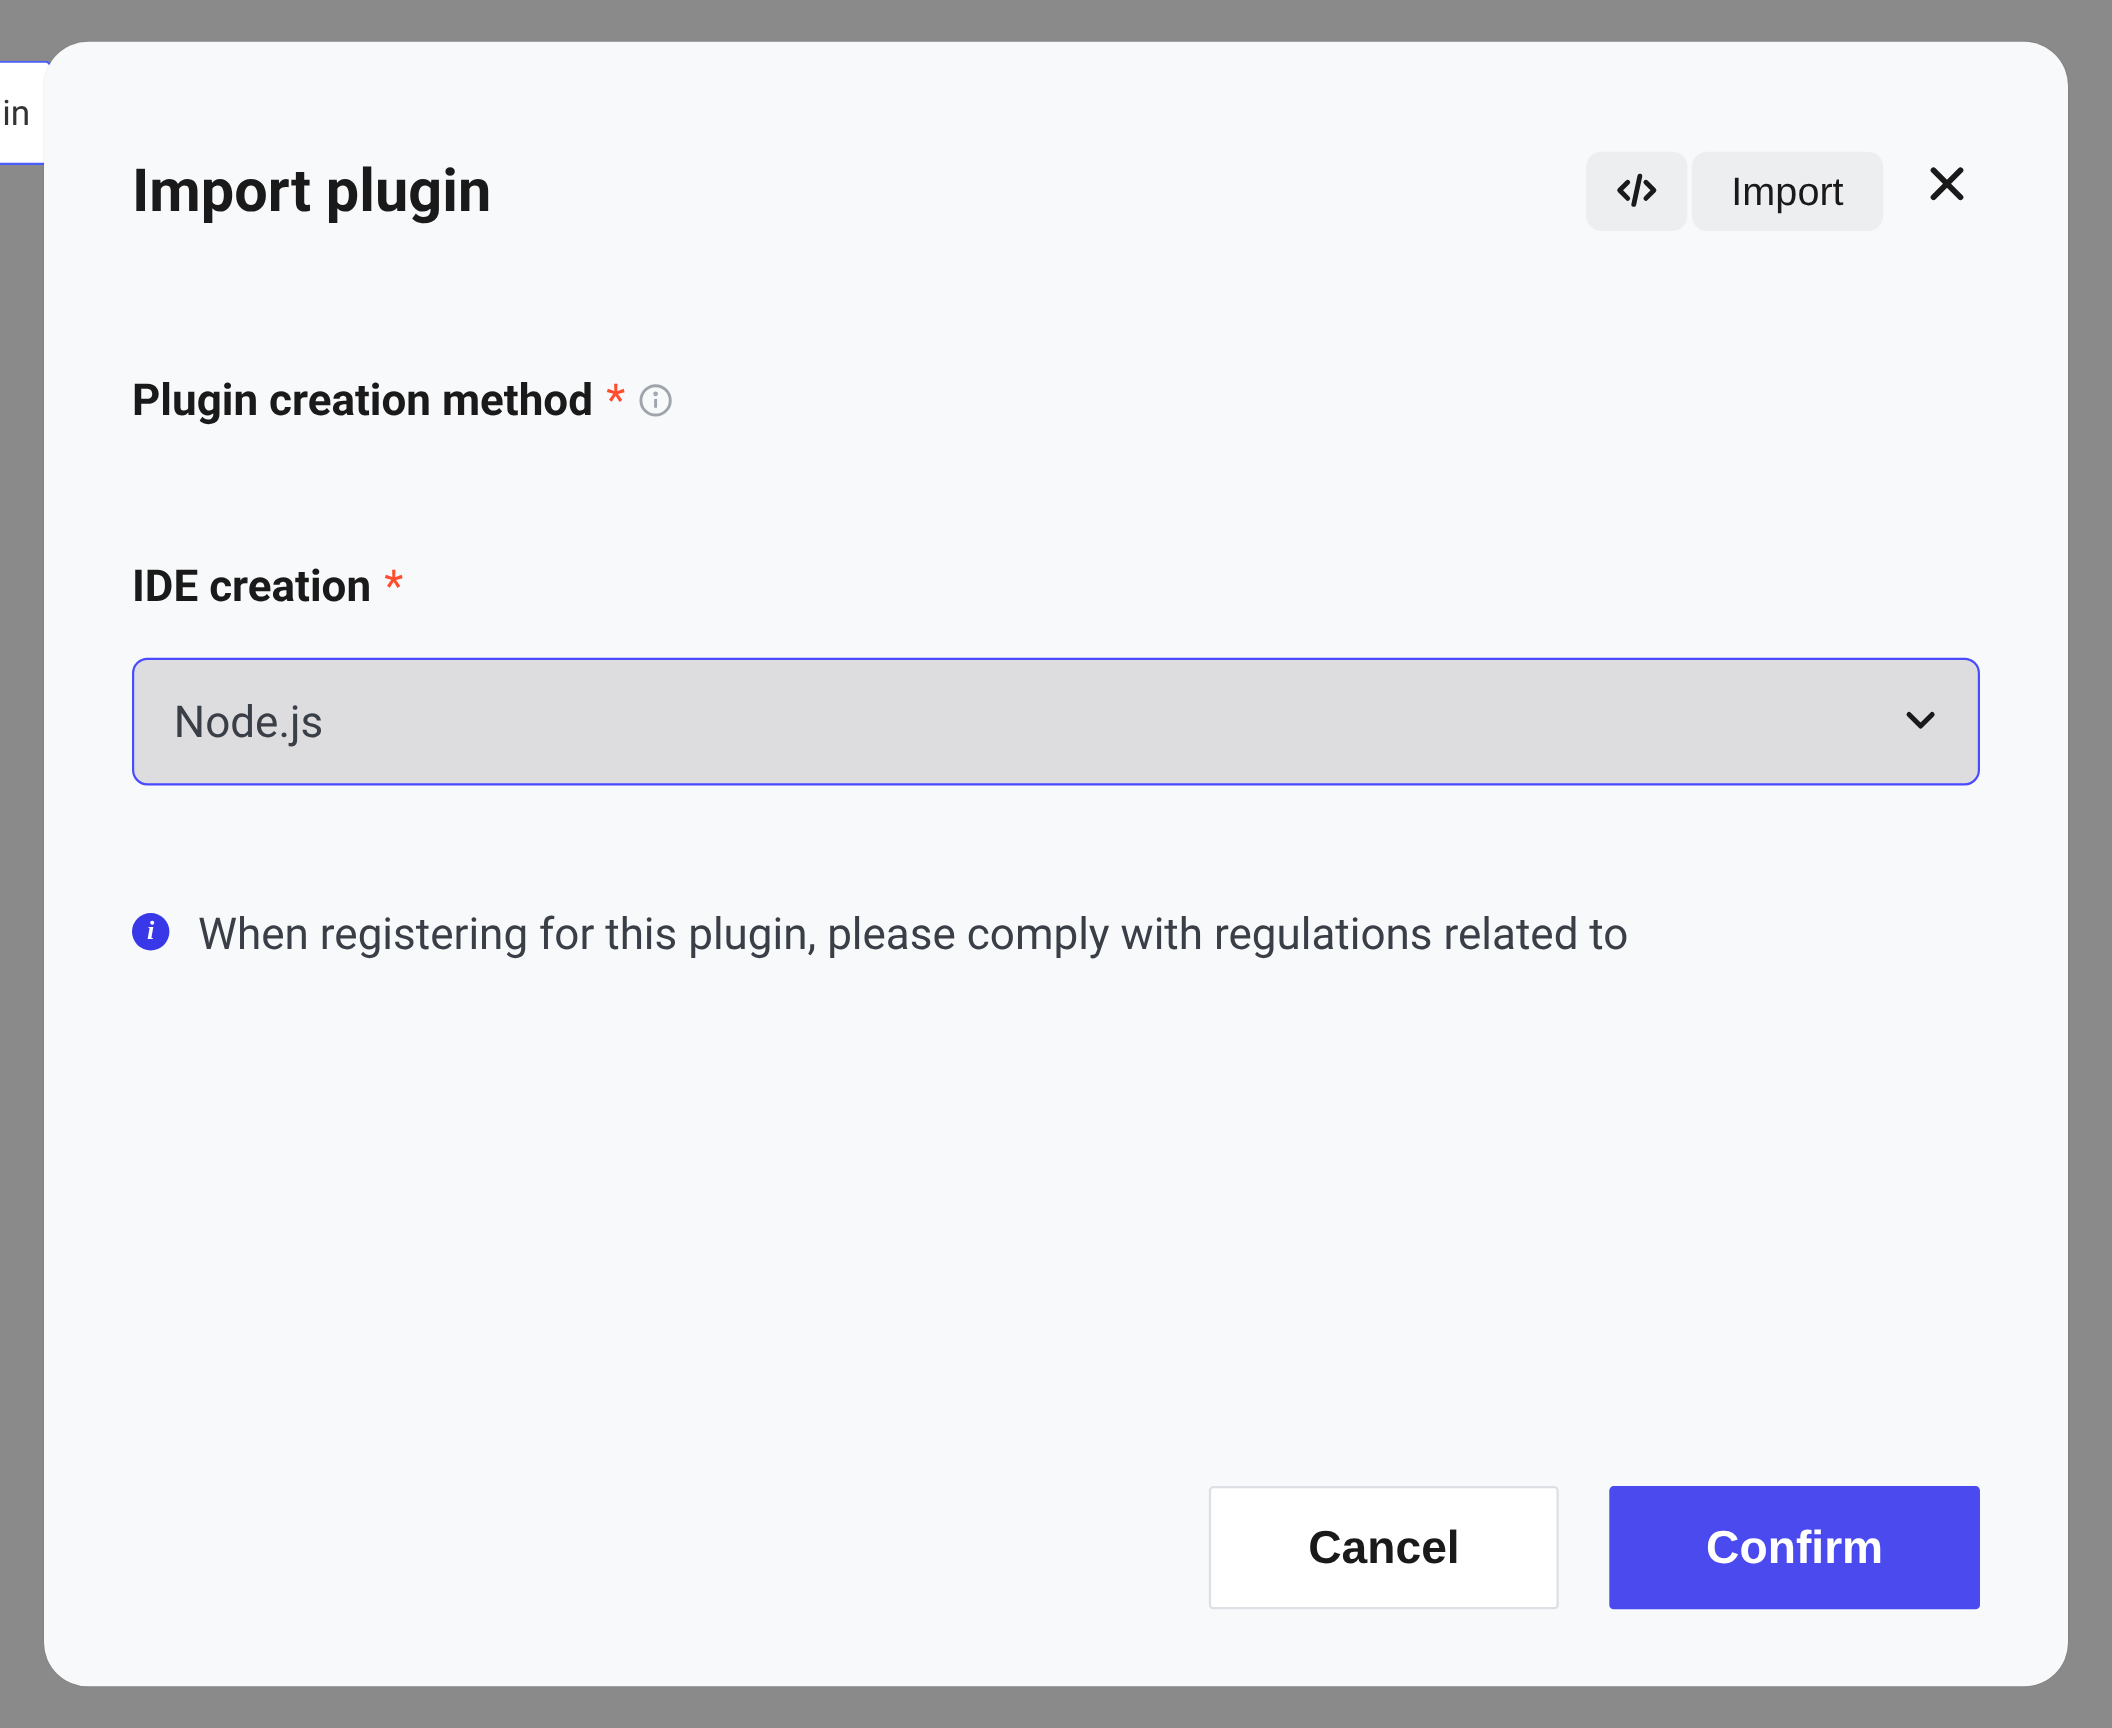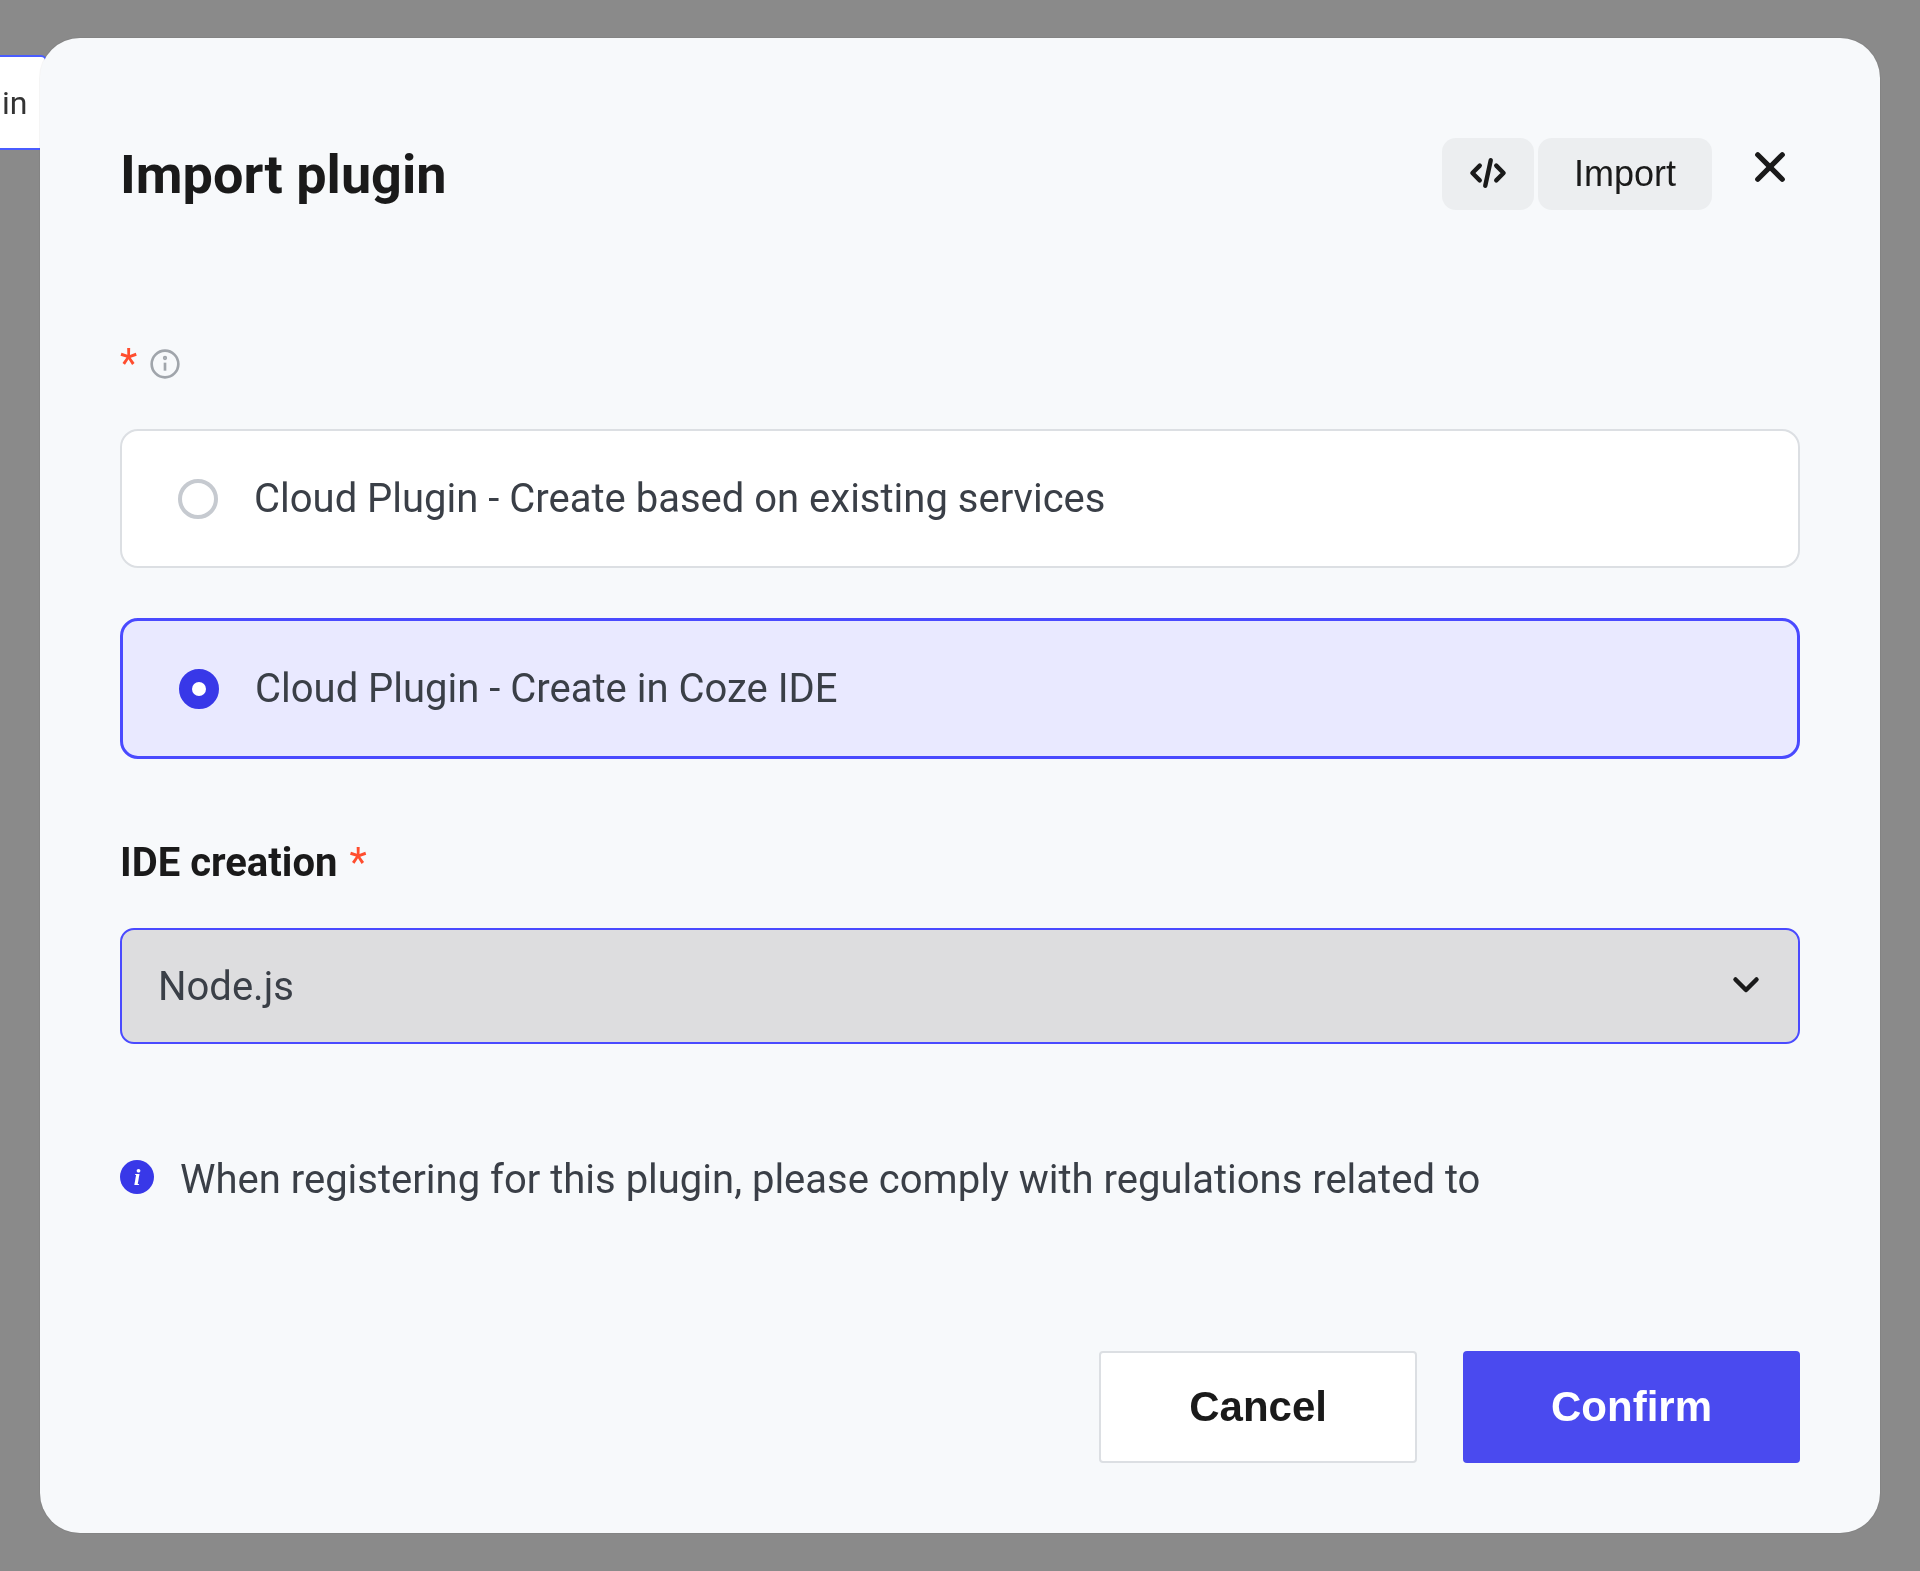--- a/index.html
+++ b/index.html
@@ -330,38 +330,29 @@
             <line x1="5" y1="5" x2="19" y2="19"></line>
             <line x1="19" y1="5" x2="5" y2="19"></line>
           </svg>
         </span>
       </button>
     </div>
   </div>
 
   <div class="form-section">
     <div class="form-label">
+      <span>Plugin creation method</span>
       <span class="required-asterisk">*</span>
       <span class="info-icon">
         <svg viewBox="0 0 24 24" fill="none" stroke="currentColor" stroke-width="2">
           <circle cx="12" cy="12" r="10"></circle>
           <line x1="12" y1="11" x2="12" y2="17"></line>
           <circle cx="12" cy="7.5" r="0.6" fill="currentColor"></circle>
         </svg>
       </span>
-    </div>
-    <div class="radio-group">
-      <div class="radio-option">
-        <span class="radio-circle"></span>
-        <span class="radio-label">Cloud Plugin - Create based on existing services</span>
-      </div>
-      <div class="radio-option selected">
-        <span class="radio-circle"></span>
-        <span class="radio-label">Cloud Plugin - Create in Coze IDE</span>
-      </div>
     </div>
   </div>
 
   <div class="form-section">
     <div class="form-label">
       <span>IDE creation</span>
       <span class="required-asterisk">*</span>
     </div>
     <div class="select-wrapper">
       <div class="select-field">

